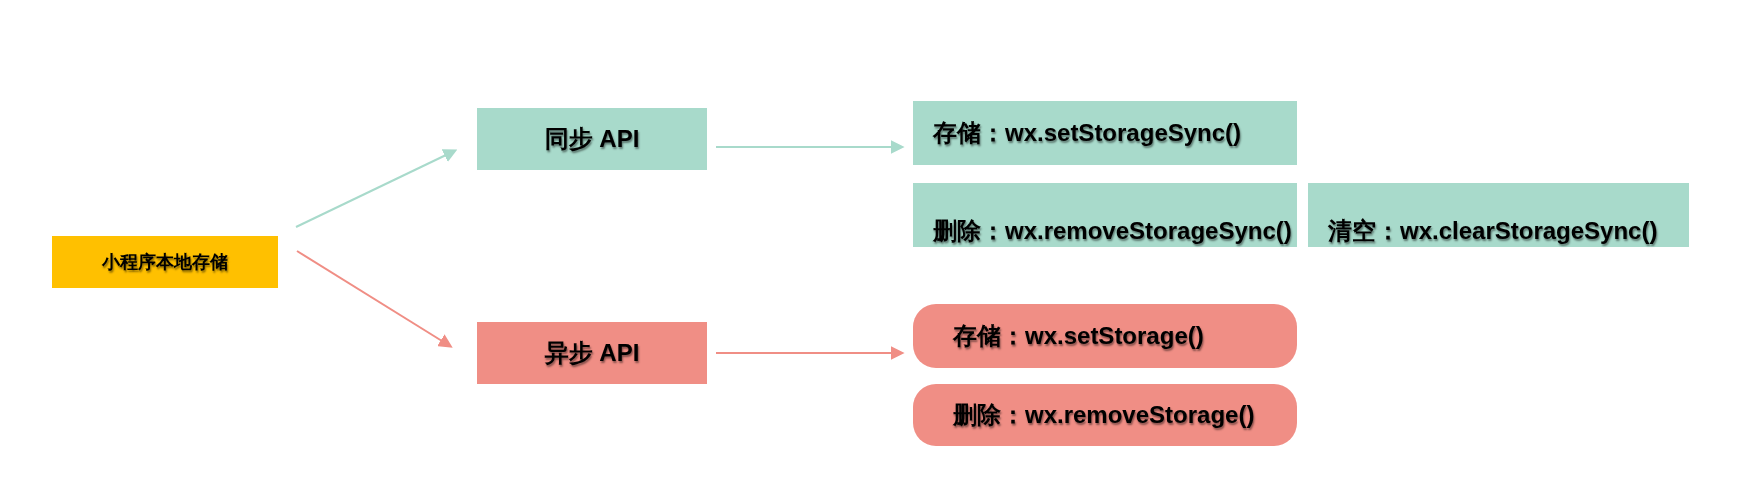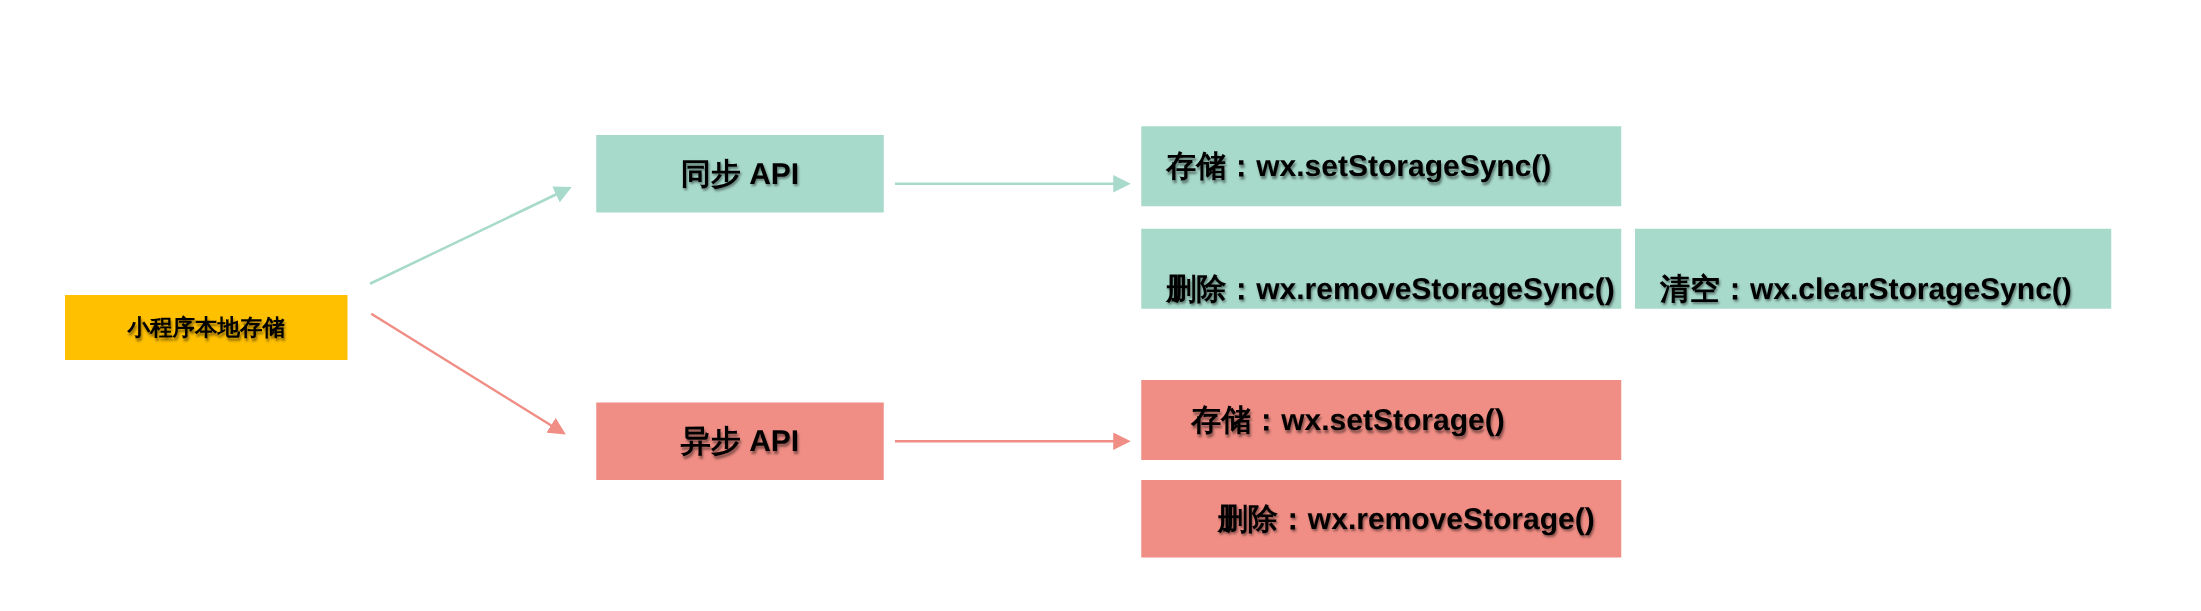--- a/index.html
+++ b/index.html
@@ -47,27 +47,27 @@
     justify-content: flex-start;
     box-sizing: border-box;
     font-size: 24px;
     font-weight: 600;
     text-shadow: 1px 2px 2px rgba(0,0,0,0.45);
     white-space: nowrap;
     height: 64px;
     margin-top: 26px;
   }
   .api-box.teal   { background: #A8DACB; padding-left: 20px; }
-  .api-box.salmon { background: #F08E85; padding-left: 40px; }
+  .api-box.salmon { background: #F08E85; padding-left: 40px; border-radius: 23px; }
   .col1 { left: 913px;  width: 384px; }
   .col2 { left: 1308px; width: 381px; }
   .t-row1 { top: 75px; }
   .t-row2 { top: 157px; align-items: flex-end; }
   .a-row1 { top: 278px; }
-  .a-row2 { top: 358px; height: 62px; justify-content: center; }
+  .a-row2 { top: 358px; height: 62px; }
 </style>
 </head>
 <body>
 
 <div class="canvas">
 
   <svg class="arrows" viewBox="0 0 1761 489" xmlns="http://www.w3.org/2000/svg">
     <defs>
       <marker id="arrow-sync" viewBox="0 0 10 10" refX="1" refY="5" markerWidth="7" markerHeight="7" orient="auto">
         <path d="M0,0 L10,5 L0,10 z" fill="#A8DACB"></path>

